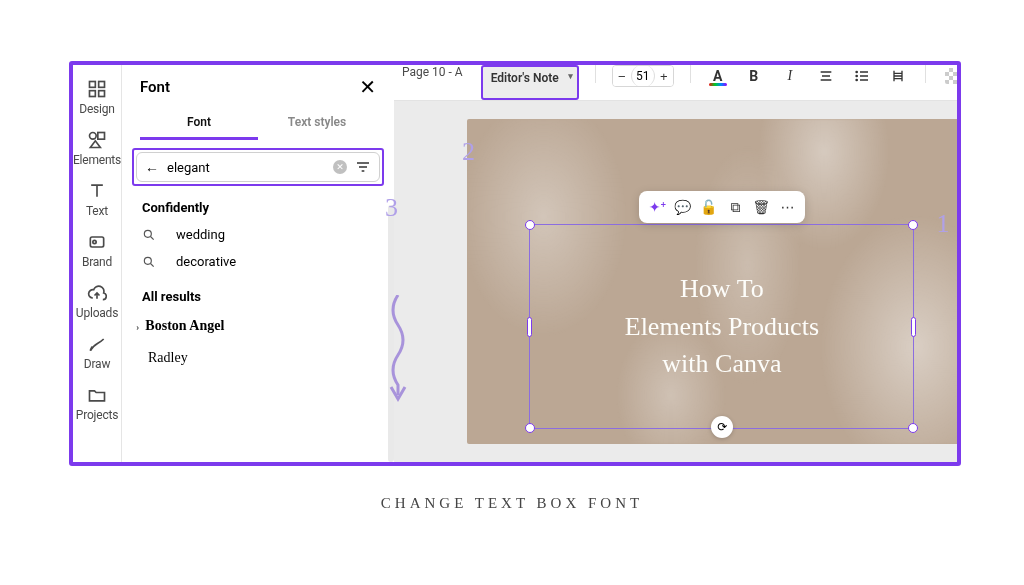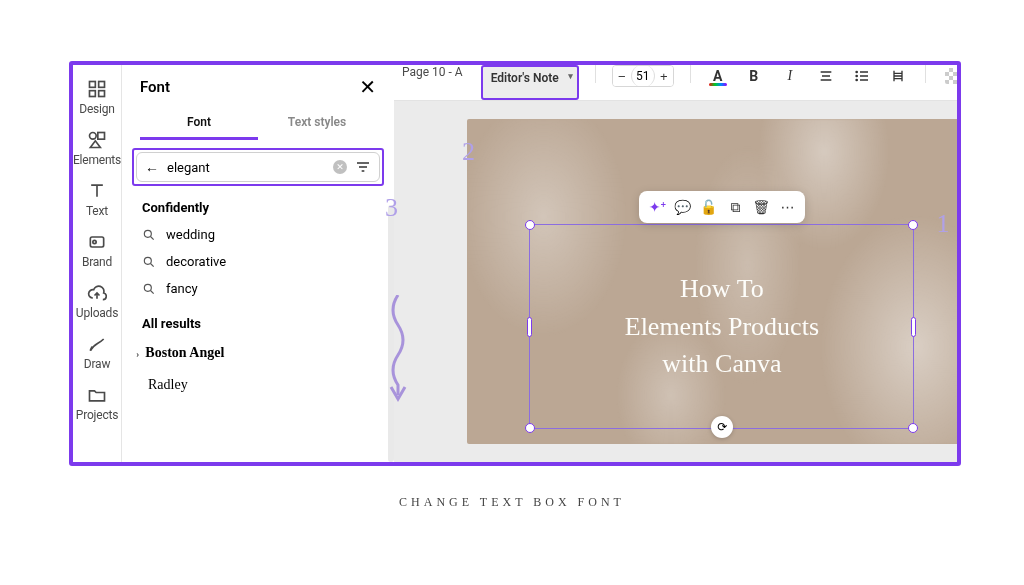--- a/index.html
+++ b/index.html
@@ -18,21 +18,21 @@
   .tabs { display: flex; gap: 0; padding: 0 18px; margin-top: 4px; margin-bottom: 6px; }
   .tab { flex: 1; text-align: center; font-size: 12px; font-weight: 600; padding: 8px 0; cursor: pointer; color: #888; }
   .tab.active { color: #111; border-bottom: 3px solid #7c3aed; }
   .search-wrap { margin: 2px 10px 0; border: 2.5px solid #7c3aed; border-radius: 3px; padding: 2px; }
   .search-box { display: flex; align-items: center; background: #fff; border: 1px solid #d0d0d0; border-radius: 6px; padding: 6px 8px; }
   .search-box .arrow { font-size: 14px; margin-right: 8px; cursor: pointer; }
   .search-box input { border: none; outline: none; flex: 1; font-size: 13px; font-family: inherit; }
   .search-box .clear { width: 14px; height: 14px; background: #c0c0c0; border-radius: 50%; color: #fff; font-size: 9px; display: flex; align-items: center; justify-content: center; cursor: pointer; margin-right: 8px; }
   .search-box .filter-ic { cursor: pointer; }
   .section-label { font-size: 13px; font-weight: 700; padding: 14px 20px 6px; }
-  .sugg { display: flex; align-items: center; padding: 6px 20px; gap: 10px; font-size: 13px; cursor: pointer; }
+  .sugg { display: flex; align-items: center; padding: 6px 20px; gap: 20px; font-size: 13px; cursor: pointer; }
   .sugg .mag { width:14px; height:14px; }
   .font-row { padding: 8px 26px; font-size: 14px; cursor: pointer; display:flex; align-items:center; gap:6px; }
   .font-row.serif1 { font-family: Georgia, serif; font-weight: 500; letter-spacing: 0.5px; }
   .font-row.serif2 { font-family: "Times New Roman", serif; font-weight: 700; }
   .font-row.serif3 { font-family: Georgia, serif; text-align: right; }
   .font-row .chev { font-size: 10px; color: #555; margin-left: -12px; }
   
   .canvas-side { flex: 1; display: flex; flex-direction: column; background: #f1f1f1; position: relative; }
   .topbar { height: 36px; background: #fff; display: flex; padding: 0 8px; gap: 14px; font-size: 13px; white-space: nowrap; position: relative; z-index: 2; border-bottom:1px solid #e3e3e3; }
   .font-sel { border: 2.5px solid #7c3aed; border-radius: 3px; background: #ededed; padding: 4px 18px 4px 8px; font-size: 12px; font-weight: 600; color: #333; cursor: pointer; position:relative; }
@@ -63,21 +63,21 @@
   .h-tl { top:-5px; left:-5px; } .h-tr { top:-5px; right:-5px; } .h-bl { bottom:-5px; left:-5px; } .h-br { bottom:-5px; right:-5px; }
   .h-mid { width:5px; height:20px; border-radius:3px; top:50%; transform:translateY(-50%); }
   .h-ml { left:-3px; } .h-mr { right:-3px; }
   .float-toolbar { position:absolute; top:72px; left:50%; transform:translateX(-50%); background:#fff; border-radius:8px; box-shadow:0 2px 10px rgba(0,0,0,0.15); display:flex; align-items:center; gap:2px; padding:4px 6px; z-index:3; }
   .ft-ic { width:24px; height:24px; display:flex; align-items:center; justify-content:center; cursor:pointer; font-size:14px; color:#333; }
   .magic { color:#7c3aed; }
   .rot-btn { position:absolute; bottom:6px; left:50%; transform:translateX(-50%); width:22px; height:22px; background:#fff; border-radius:50%; box-shadow:0 1px 4px rgba(0,0,0,0.2); display:flex; align-items:center; justify-content:center; font-size:12px; cursor:pointer; z-index:3; }
   
   .anno { position:absolute; font-family: Georgia, serif; font-size:26px; color:#b0a0e8; font-weight:500; z-index:5; }
   .squiggle { position:absolute; left:310px; top:230px; width:30px; height:110px; z-index:4; }
-  .caption { position:absolute; left:0; right:0; top:495px; text-align:center; font-family: Georgia, serif; letter-spacing:4px; font-size:12px; color:#444; }
+  .caption { position:absolute; left:0; right:0; top:495px; text-align:center; font-family: Georgia, serif; letter-spacing:4px; font-size:15px; color:#444; }
   .panel-scrollhint { position:absolute; right:0; top:140px; bottom:0; width:6px; background:linear-gradient(#d3d3d3,#d3d3d3); border-radius:3px; opacity:0.5; }
   .transp-ic { background:repeating-conic-gradient(#ccc 0 25%, #fff 0 50%) 0 0/8px 8px; width:16px; height:16px; border-radius:2px; }
 </style>
 </head>
 <body>
 
 <div class="frame">
 
   <div class="rail">
     <div class="rail-item">
@@ -158,27 +158,20 @@
           <path d="M20 20l-5-5"></path>
         </svg>
       <span>wedding</span>
     </div>
     <div class="sugg">
       <svg class="mag" viewBox="0 0 24 24" fill="none" stroke="#555" stroke-width="2">
           <circle cx="10" cy="10" r="6"></circle>
           <path d="M20 20l-5-5"></path>
         </svg>
       <span>decorative</span>
-    </div>
-    <div class="sugg">
-      <svg class="mag" viewBox="0 0 24 24" fill="none" stroke="#555" stroke-width="2">
-          <circle cx="10" cy="10" r="6"></circle>
-          <path d="M20 20l-5-5"></path>
-        </svg>
-      <span>fancy</span>
     </div>
     <div class="section-label">All results</div>
     <div class="font-row serif2">
         <span class="chev">›</span>
         <span>Boston Angel</span>
       </div>
     <div class="font-row serif3">
         <span>Radley</span>
       </div>
     <div class="panel-scrollhint"></div>

